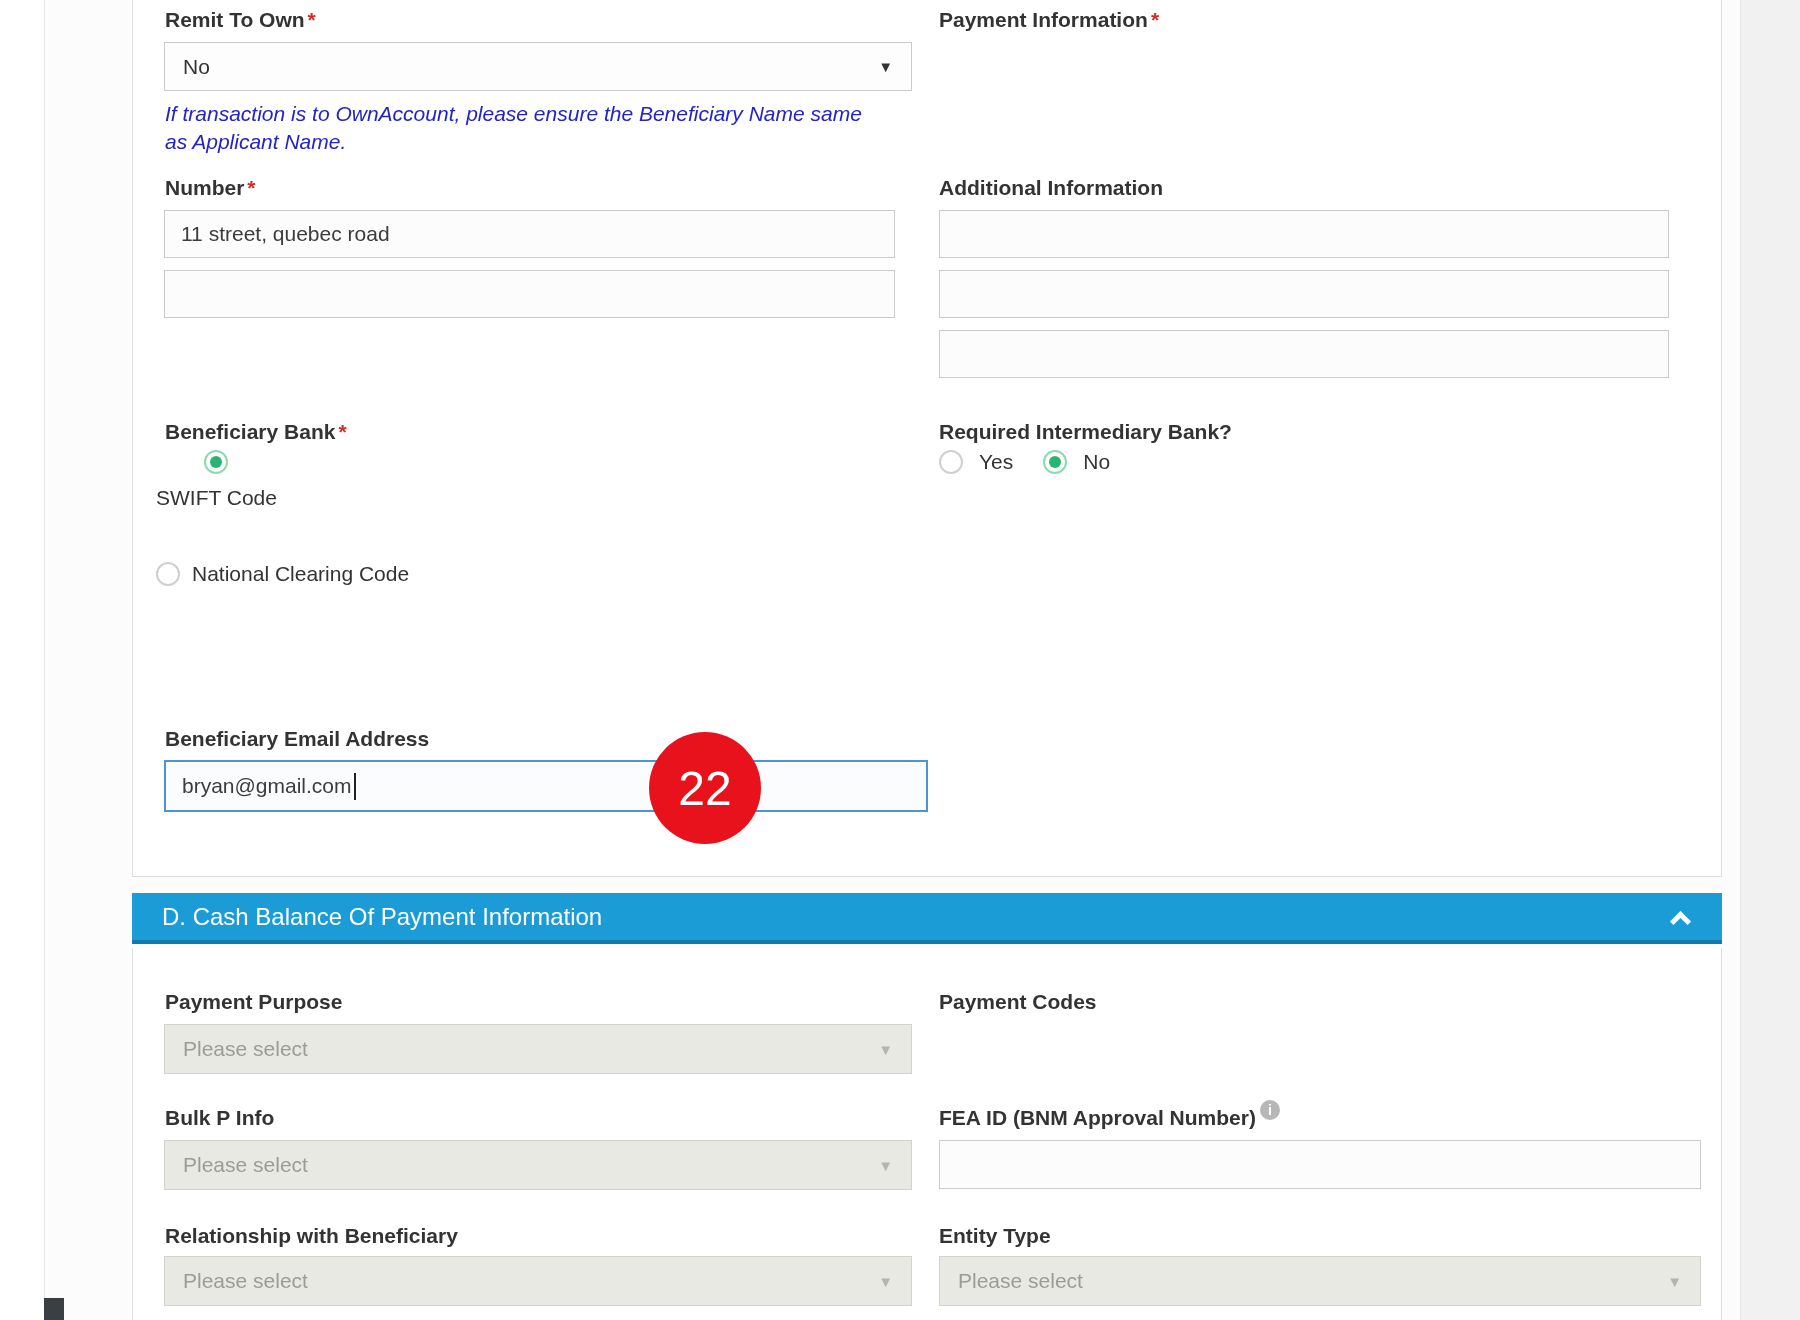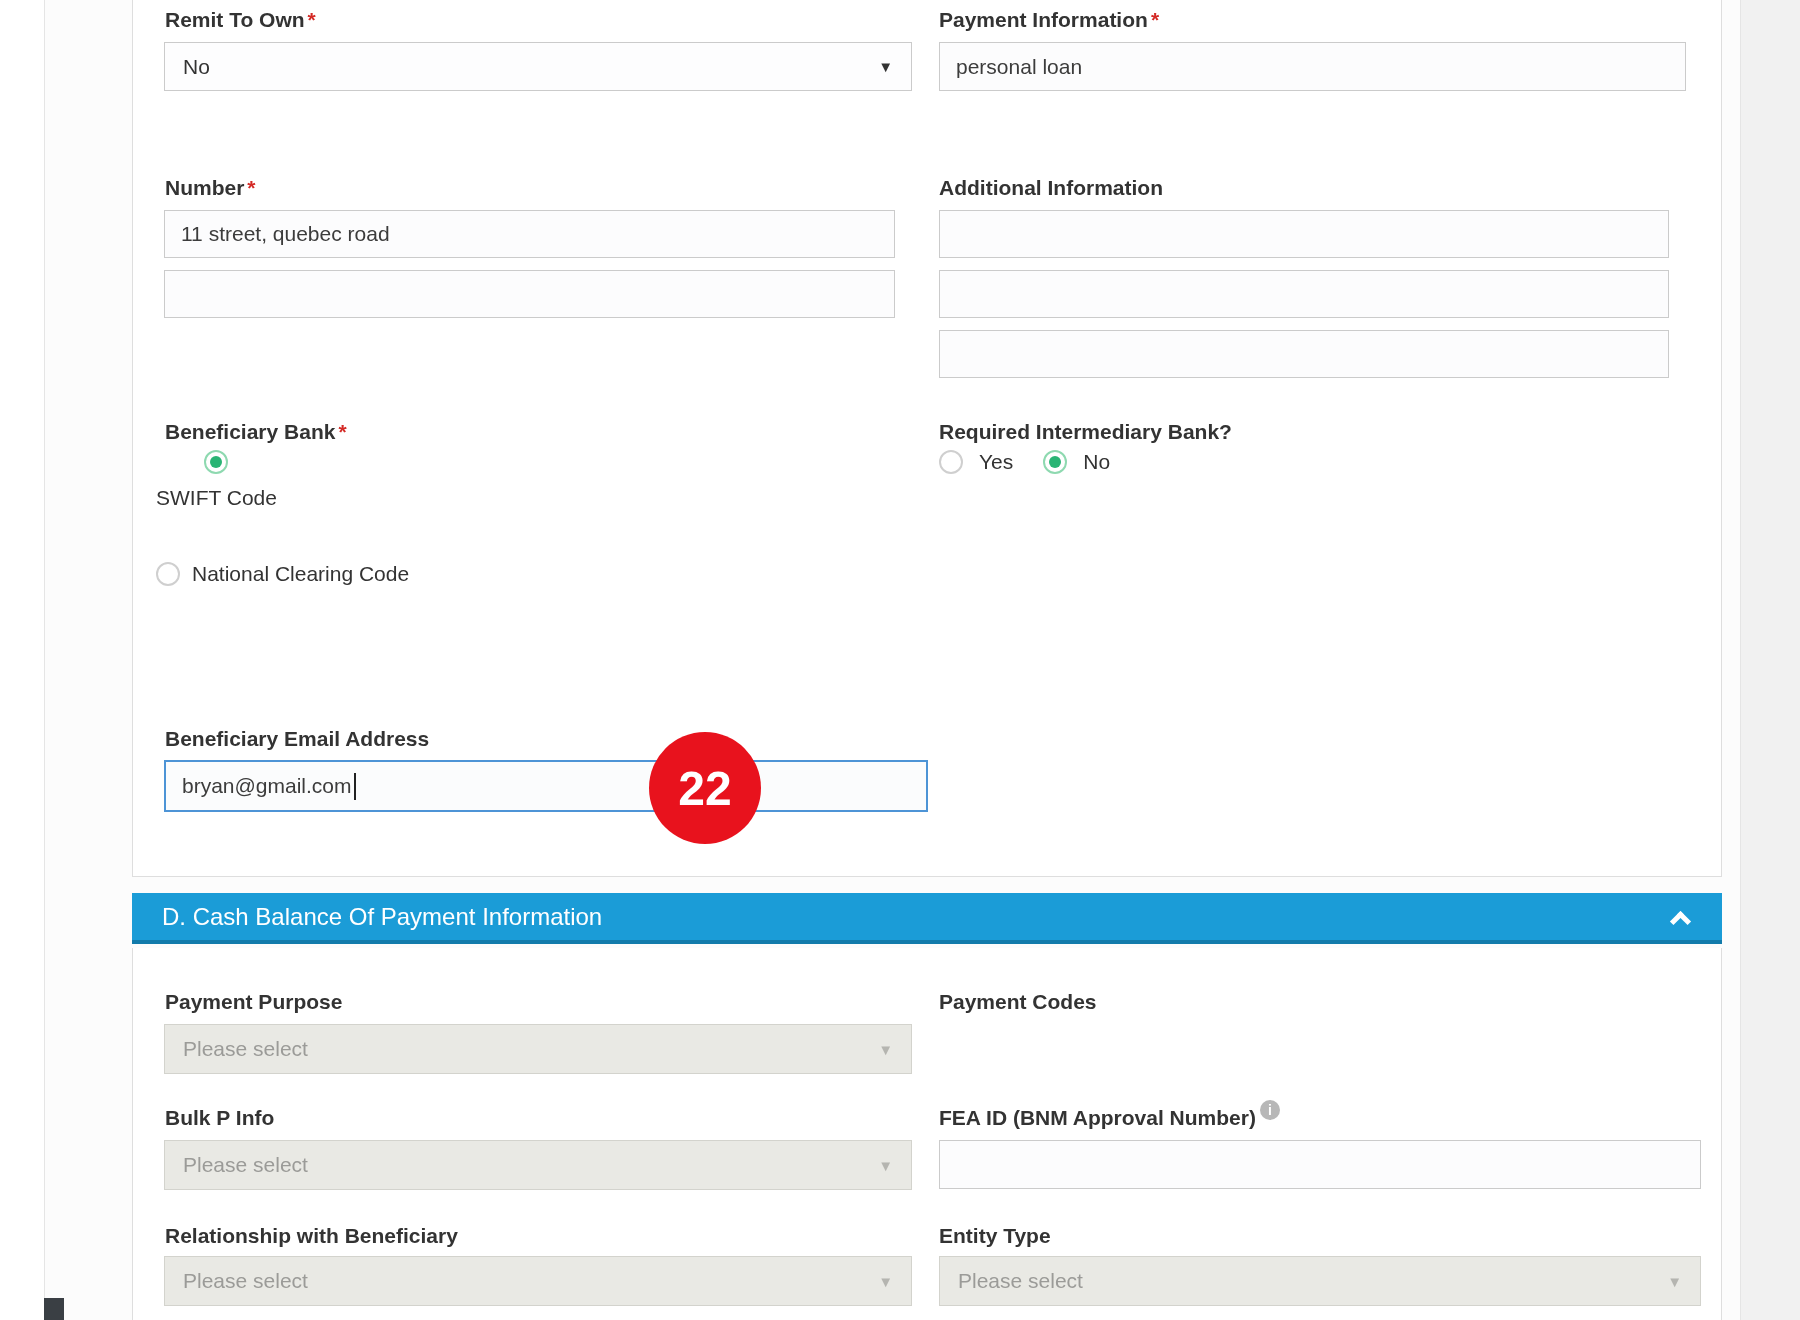--- a/index.html
+++ b/index.html
@@ -56,21 +56,21 @@
                 background:transparent; cursor:pointer; }
 
   
   .email-box { position:absolute; left:32px; top:760px; width:764px; height:52px;
                background:#fbfcfd; border:2px solid #4d94d6; display:flex; align-items:center;
                padding:0 16px; font-size:21px; color:#3c3c3c; }
   .caret-bar { display:inline-block; width:2px; height:27px; background:#222222; margin-left:2px; }
 
   
   .badge { position:absolute; left:517px; top:732px; width:112px; height:112px; border-radius:50%;
-           background:#e8121d; color:#ffffff; font-size:48px; font-weight:bold;
+           background:#e8121d; color:#ffffff; font-size:48px; font-weight:normal;
            display:flex; align-items:center; justify-content:center; z-index:5; }
 
   
   .d-header { position:absolute; left:0; top:893px; width:1590px; height:51px;
               background:#1b9cd7; border-bottom:4px solid #127bab;
               display:flex; align-items:center; padding:12px 30px; }
   .d-title { color:#ffffff; font-size:24px; }
   .collapse-btn { position:absolute; right:24px; top:10px; width:36px; height:32px;
                   background:transparent; border:none; cursor:pointer; }
   .chev-up { display:inline-block; width:15px; height:15px; border-top:5px solid #ffffff;
@@ -124,25 +124,25 @@
   <div class="inner-col">
     <div class="card-c"></div>
 
     <div class="flabel p-remit-label">
       <span>Remit To Own</span><span class="req">*</span>
     </div>
     <div class="sel p-remit-select">
       <span>No</span>
       <span class="caret">▼</span>
     </div>
+    <div class="note">If transaction is to OwnAccount, please ensure the Beneficiary Name same as Applicant Name.</div>
 
     <div class="flabel p-payinfo-label">
       <span>Payment Information</span><span class="req">*</span>
     </div>
-    <input class="tb p-payinfo-input" value="personal loan" style="">
 
     <div class="flabel p-addr-label">
       <span>Number</span><span class="req">*</span>
     </div>
     <input class="tb p-addr1" value="11 street, quebec road" style="">
     <input class="tb p-addr2" style="">
 
     <div class="flabel p-addl-label">
       <span>Additional Information</span>
     </div>

